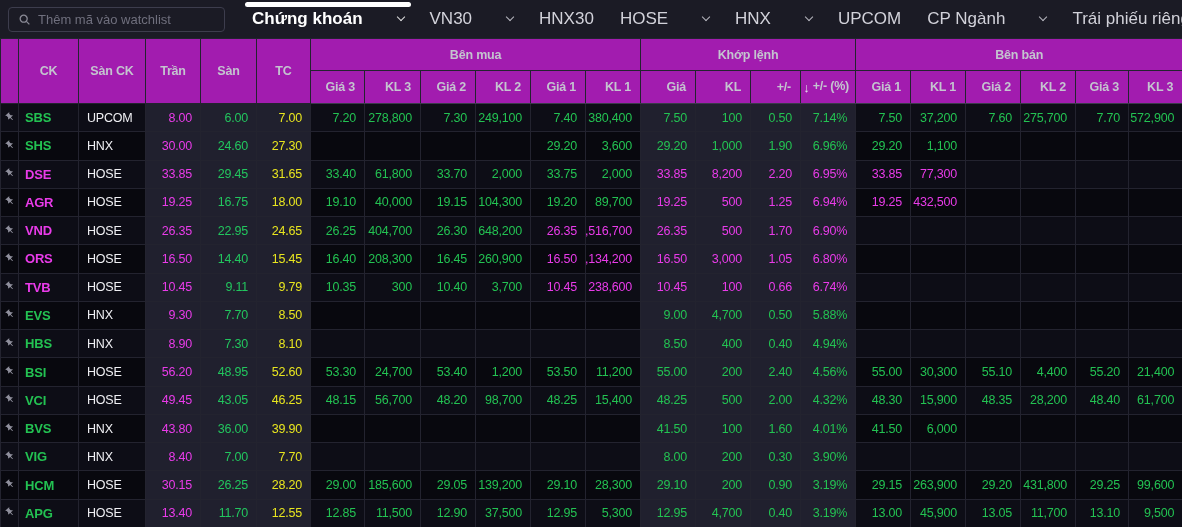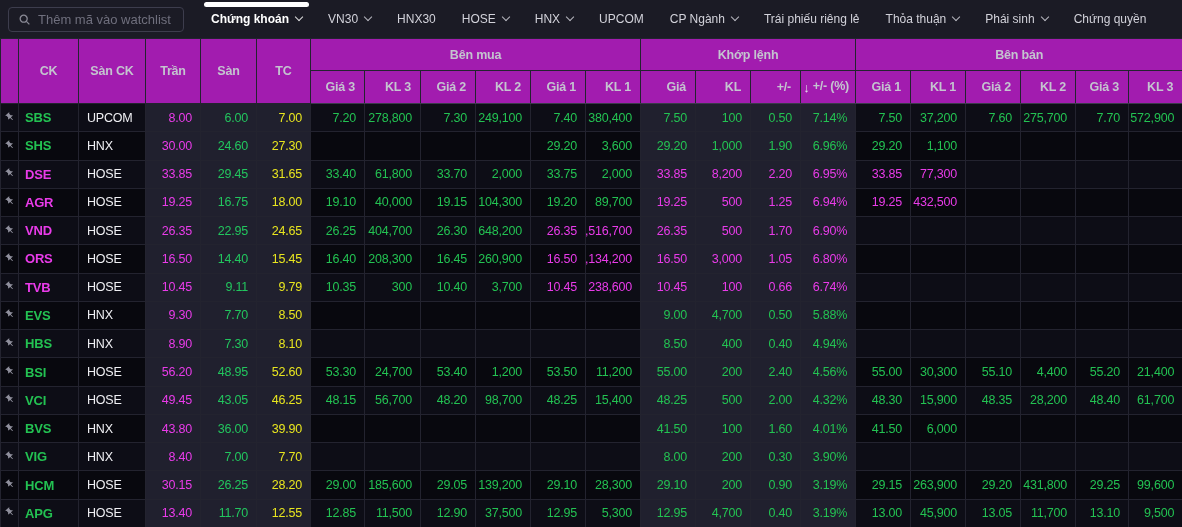--- a/index.html
+++ b/index.html
@@ -2,29 +2,29 @@
 <html><head>
 <meta charset="utf-8">
 <style>
   * { box-sizing: border-box; margin: 0; padding: 0; }
   html,body { width:1182px; height:527px; overflow:hidden; background:#000; }
   body { font-family:"Liberation Sans", sans-serif; -webkit-font-smoothing:antialiased; }
 
   
   .navbar { position:absolute; top:0; left:0; width:1182px; height:38px;
             background:#1b1b25; display:flex; align-items:center; }
-  .searchbox { display:flex; align-items:center; gap:7px; width:176px; height:25px;
+  .searchbox { display:flex; align-items:center; gap:7px; width:217px; height:25px;
                margin:0 14px 0 8px; border:1px solid #3d3d4d; border-radius:4px;
                padding:0 9px; background:#1b1b25; flex:none; }
   .searchbox input { flex:1; background:transparent; border:none; outline:none;
                      color:#d5d5dd; font-size:13px; font-family:inherit; }
   .searchbox input::placeholder { color:#6f6f7d; }
   .tabs { display:flex; align-items:center; height:100%; }
   .tab { position:relative; display:flex; align-items:center; height:100%;
-         padding:0 13px; color:#d2d2da; font-size:12px; cursor:pointer; white-space:nowrap; }
+         padding:0 13px; color:#d2d2da; font-size:17px; cursor:pointer; white-space:nowrap;gap:28px; }
   .tab.active { color:#fff; font-weight:bold; }
   .tab.active::before { content:""; position:absolute; top:2px; left:6px; right:6px;
                         height:5px; background:#fff; border-radius:3px; }
   .caret { display:inline-block; width:6px; height:6px; margin-left:7px; margin-top:-4px;
            border-right:1.6px solid currentColor; border-bottom:1.6px solid currentColor;
            transform:rotate(45deg); opacity:.85; }
 
   
   .board { position:absolute; top:38px; left:0; width:1182px; height:489px; background:#0a0a12; }
   table { width:1182px; border-collapse:collapse; table-layout:fixed; }

